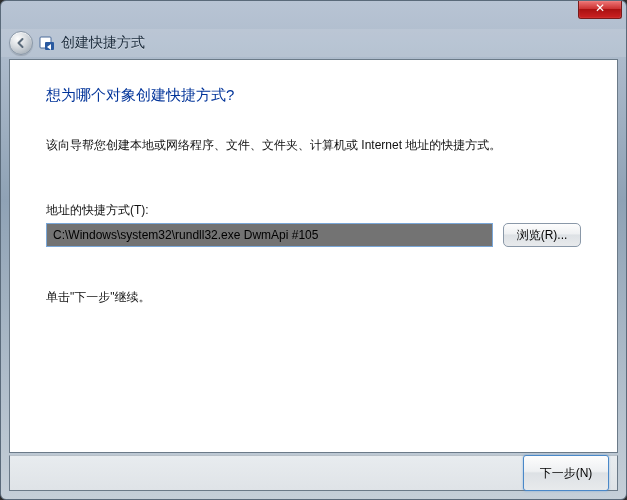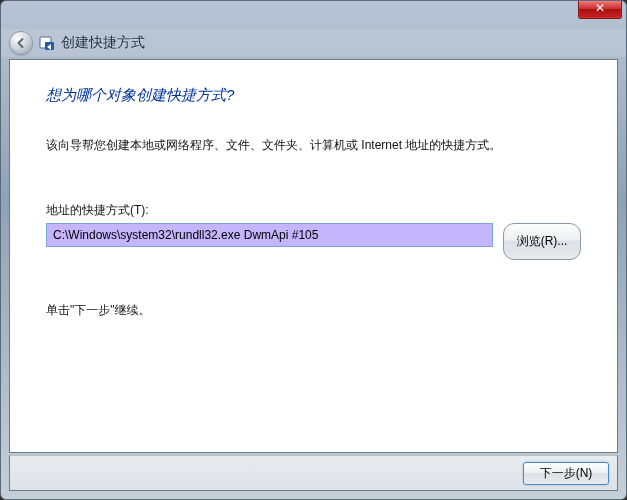--- a/index.html
+++ b/index.html
@@ -86,21 +86,20 @@
     bottom: 46px;
     background: #fff;
     border: 1px solid #6b7a88;
     padding: 26px 36px 10px 36px;
   }
   .heading {
     color: #003399;
     font-size: 15px;
     font-weight: normal;
     margin-bottom: 32px;
-    font-style: italic;
   }
   .desc {
     color: #111;
     font-size: 12px;
     margin-bottom: 48px;
   }
   .label {
     color: #111;
     font-size: 12px;
     margin-bottom: 4px;
@@ -112,28 +111,28 @@
     margin-bottom: 42px;
   }
   .path-input {
     flex: 1;
     border: 1px solid #7aa7d8;
     padding: 3px 6px;
     font-family: "Segoe UI", Tahoma, sans-serif;
     font-size: 12px;
     height: 24px;
     outline: none;
-    background: #c4b5fd;
+    background: #737373;
   }
   .browse-btn {
     width: 78px;
-    height: 37px;
+    height: 24px;
     background: linear-gradient(180deg, #fdfdfd 0%, #eef0f2 45%, #dde1e5 50%, #e8eaec 100%);
     border: 1px solid #8a98a8;
-    border-radius: 11px;
+    border-radius: 5px;
     font-size: 12px;
     cursor: pointer;
     font-family: inherit;
   }
   .hint {
     color: #111;
     font-size: 12px;
   }
   .footer {
     position: absolute;
@@ -145,21 +144,21 @@
     align-items: center;
     justify-content: flex-end;
     gap: 8px;
     padding-right: 8px;
     background: linear-gradient(180deg, #e8ecef 0%, #dfe3e7 100%);
     border: 1px solid #6b7a88;
     border-top: 1px solid #b8c0c8;
   }
   .footer-btn {
     min-width: 86px;
-    height: 23px;
+    height: 36px;
     background: linear-gradient(180deg, #fdfdfd 0%, #eef0f2 45%, #dde1e5 50%, #e8eaec 100%);
     border: 1px solid #8a98a8;
     border-radius: 3px;
     font-size: 12px;
     cursor: pointer;
     padding: 0 10px;
     font-family: inherit;
   }
   .footer-btn.primary {
     border-color: #4a88c8;

